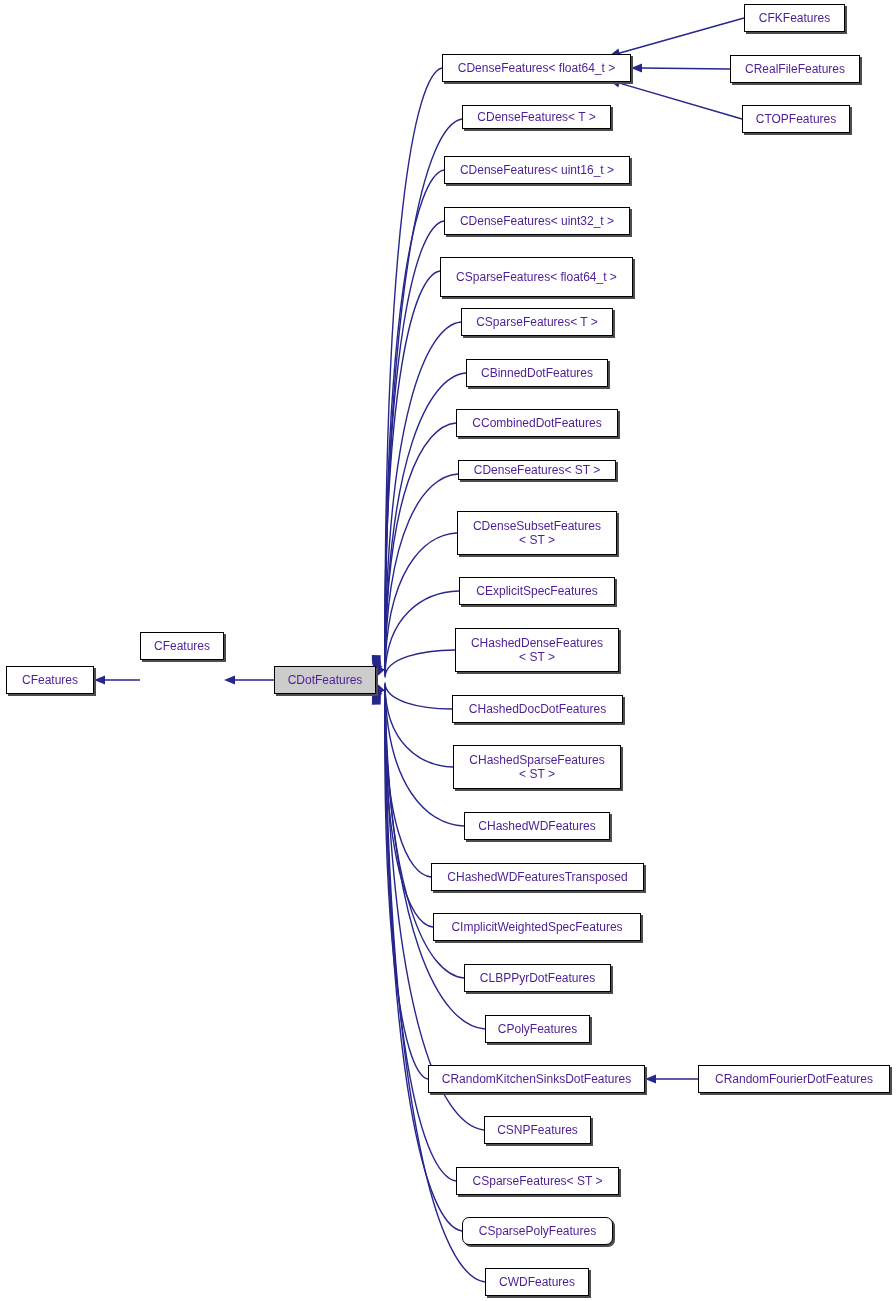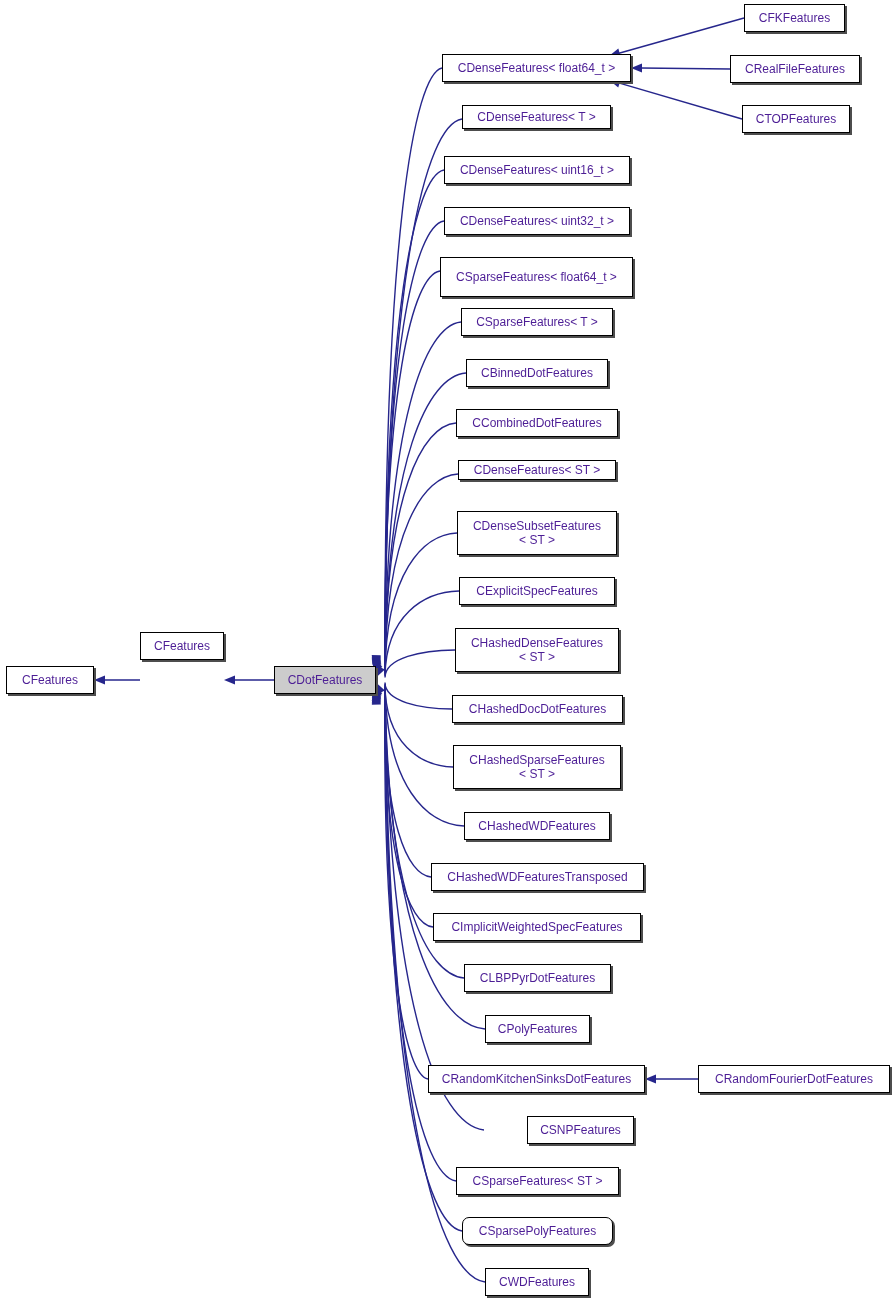--- a/index.html
+++ b/index.html
@@ -201,21 +201,21 @@
 &lt; ST &gt;</span></div>
       <div class="node" style="left: 452px; top: 695px; width: 171px; height: 28px;"><span class="label">CHashedDocDotFeatures</span></div>
       <div class="node" style="left: 453px; top: 745px; width: 168px; height: 44px;"><span class="label">CHashedSparseFeatures
 &lt; ST &gt;</span></div>
       <div class="node" style="left: 464px; top: 812px; width: 146px; height: 28px;"><span class="label">CHashedWDFeatures</span></div>
       <div class="node" style="left: 431px; top: 863px; width: 213px; height: 28px;"><span class="label">CHashedWDFeaturesTransposed</span></div>
       <div class="node" style="left: 433px; top: 913px; width: 208px; height: 28px;"><span class="label">CImplicitWeightedSpecFeatures</span></div>
       <div class="node" style="left: 464px; top: 964px; width: 147px; height: 28px;"><span class="label">CLBPPyrDotFeatures</span></div>
       <div class="node" style="left: 485px; top: 1015px; width: 105px; height: 28px; justify-content: flex-end;"><span class="label">CPolyFeatures</span></div>
       <div class="node" style="left: 428px; top: 1065px; width: 217px; height: 28px;"><span class="label">CRandomKitchenSinksDotFeatures</span></div>
-      <div class="node" style="left: 484px; top: 1116px; width: 107px; height: 28px; margin-left: 43px;"><span class="label">CSNPFeatures</span></div>
+      <div class="node" style="left: 484px; top: 1116px; width: 107px; height: 28px;"><span class="label">CSNPFeatures</span></div>
       <div class="node" style="left: 456px; top: 1167px; width: 163px; height: 28px;"><span class="label">CSparseFeatures&lt; ST &gt;</span></div>
       <div class="node" style="left: 462px; top: 1217px; width: 151px; height: 28px; border-radius: 7px;"><span class="label">CSparsePolyFeatures</span></div>
       <div class="node" style="left: 485px; top: 1268px; width: 104px; height: 28px;"><span class="label">CWDFeatures</span></div>
       <div class="node" style="left: 744px; top: 4px; width: 101px; height: 28px;"><span class="label">CFKFeatures</span></div>
       <div class="node" style="left: 730px; top: 55px; width: 130px; height: 28px;"><span class="label">CRealFileFeatures</span></div>
       <div class="node" style="left: 742px; top: 105px; width: 108px; height: 28px;"><span class="label">CTOPFeatures</span></div>
       <div class="node" style="left: 698px; top: 1065px; width: 192px; height: 28px;"><span class="label">CRandomFourierDotFeatures</span></div>
     </div>
 </div>
 

